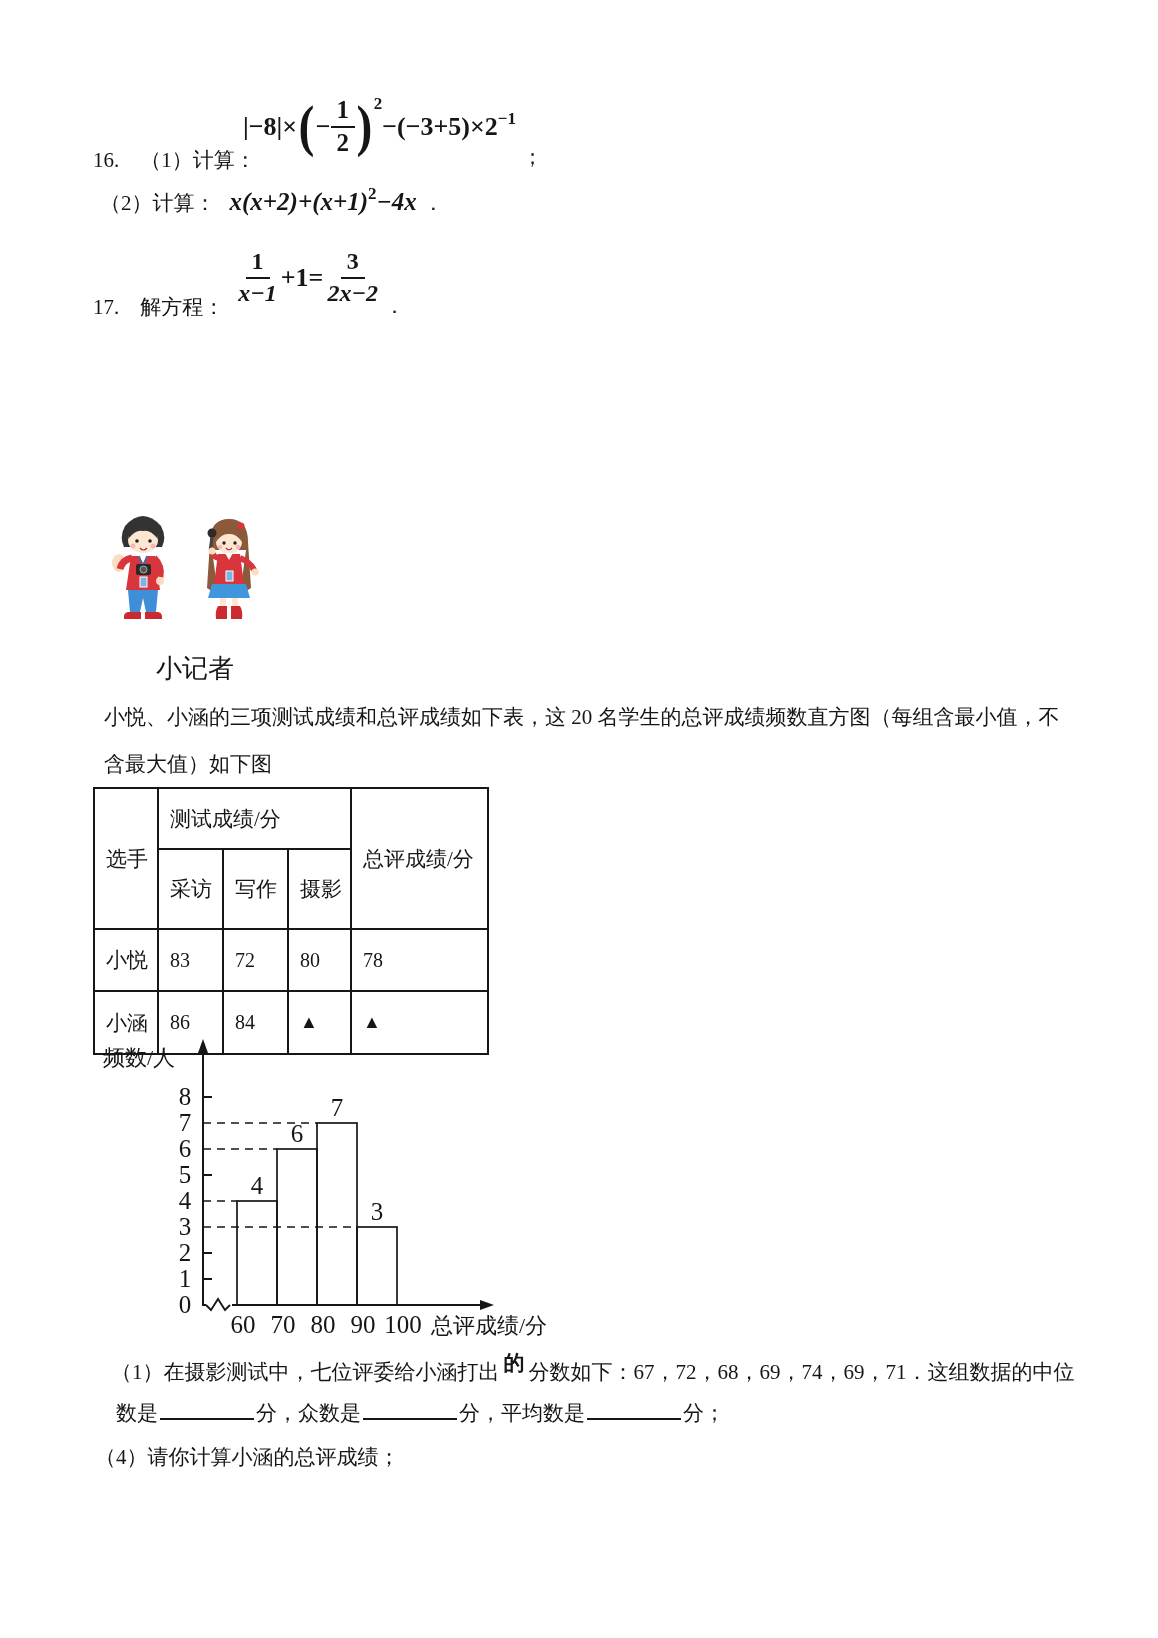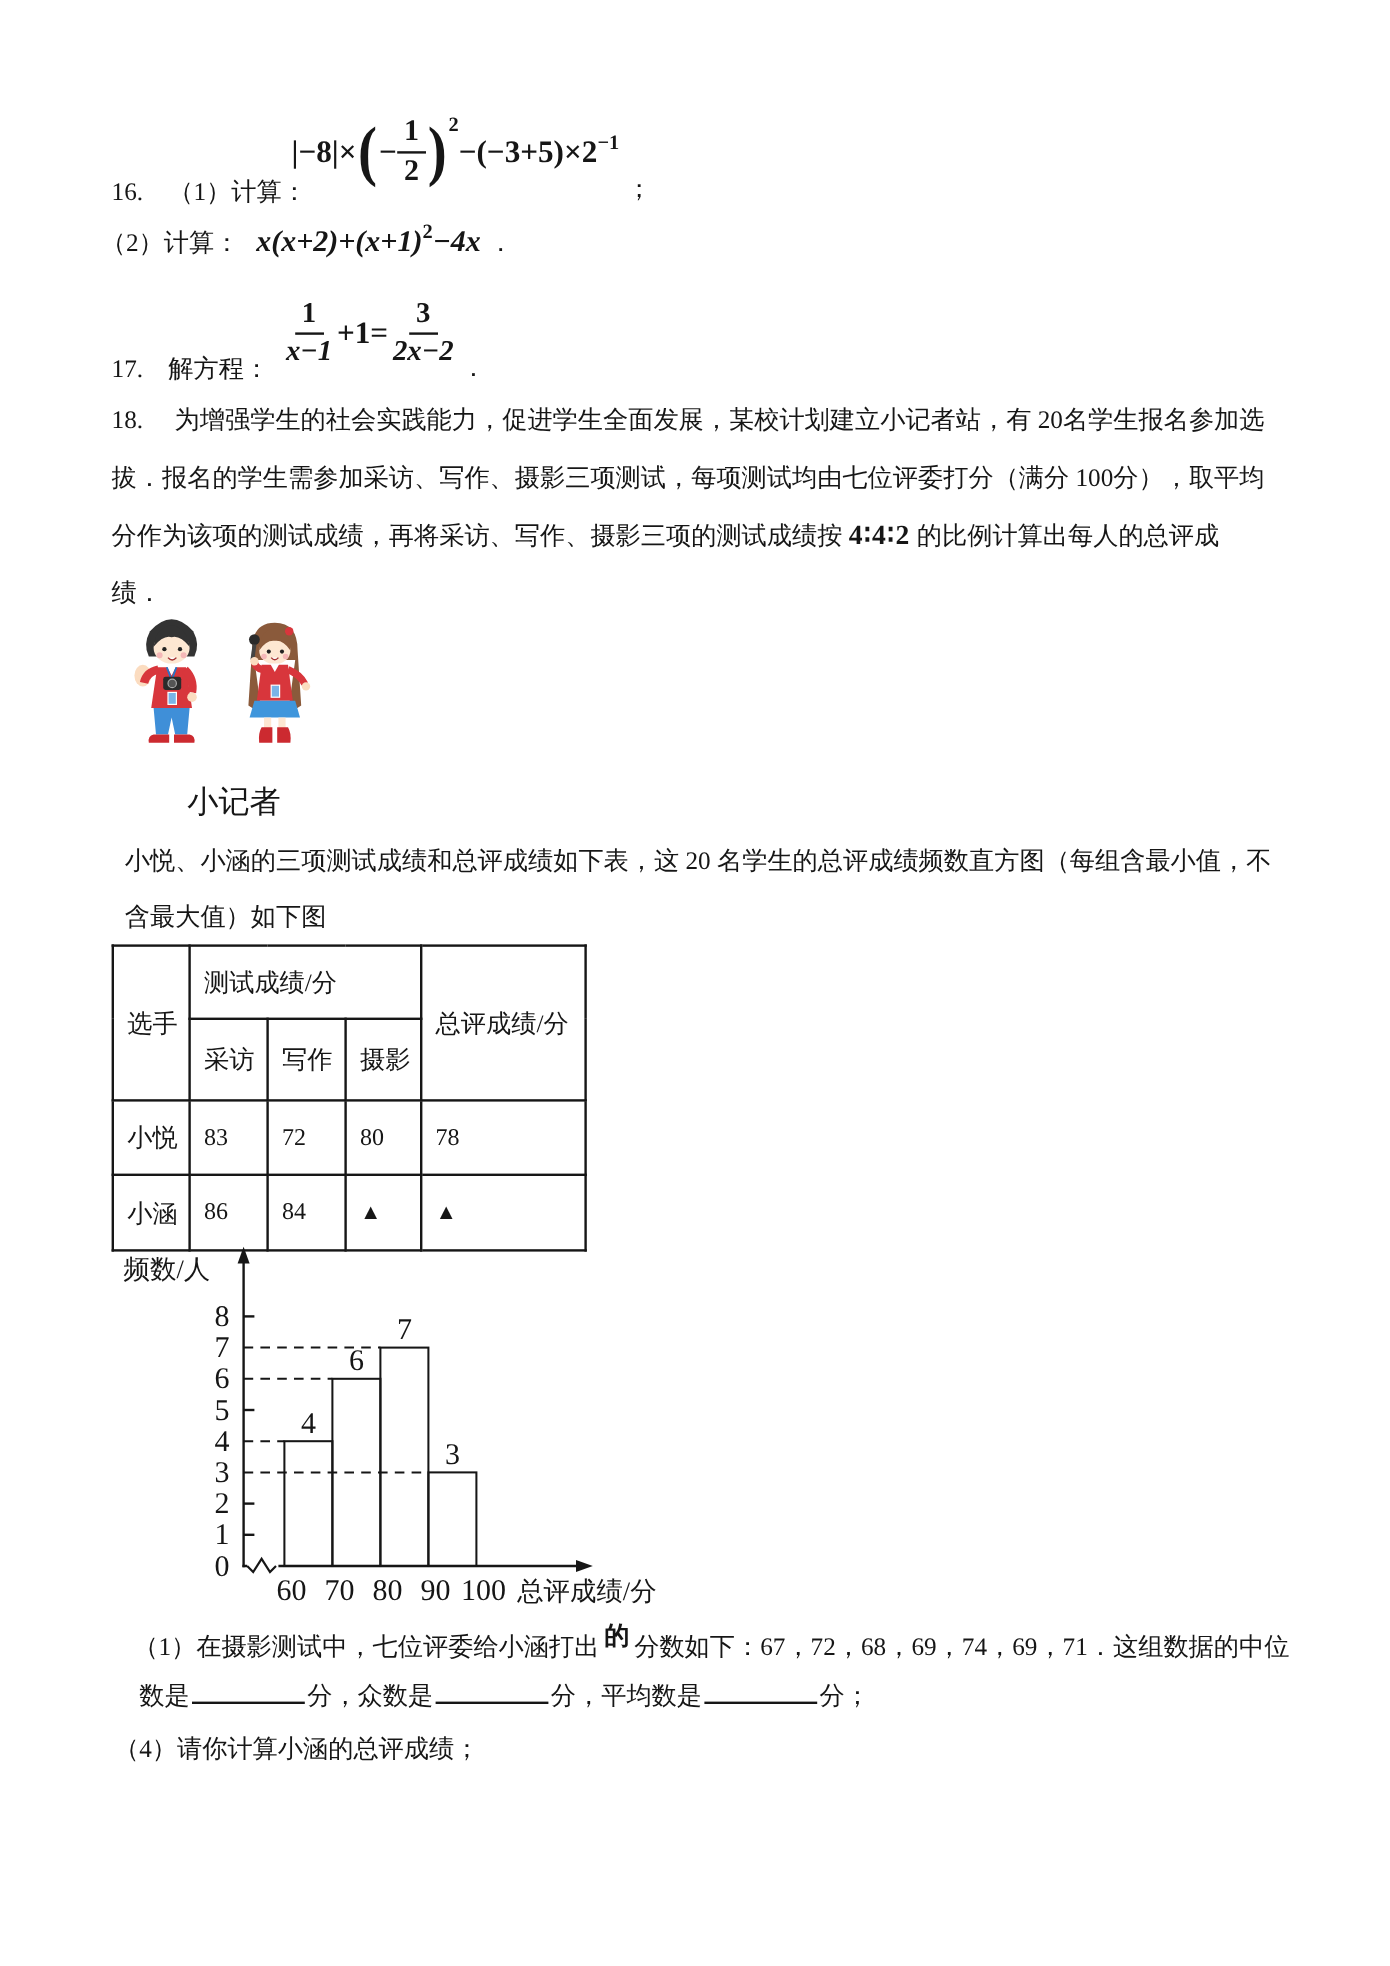--- a/index.html
+++ b/index.html
@@ -49,46 +49,40 @@
     <span class="frac f25">
       <span class="num">1</span>
       <span class="den">2</span>
     </span>
     <span class="bigp">)</span>
     <span class="psup">2</span>
     <span class="f-big"><span>−(−3+5)×2</span><span class="rsup">−1</span></span>
     <span class="endmark">；</span>
   </span>
 
-  <span class="abs f-row" style="left:84px; top:188px; align-items:baseline;">
+  <span class="abs f-row" style="left:100px; top:188px; align-items:baseline;">
     <span class="cn">（2）计算：</span>
     <span class="math f25 it" style="margin-left:14px;"><span>x(x+2)+(x+1)</span><span class="rsup" style="font-style:normal;">2</span><span>−4x</span></span>
     <span class="cn" style="margin-left:6px;">．</span>
   </span>
 
   <span class="abs f-row math" style="left:93px; top:248px;">
     <span class="cn label-low">17.　解方程：</span>
     <span class="frac f24" style="margin-left:14px;">
       <span class="num">1</span>
       <span class="den it">x−1</span>
     </span>
     <span class="f-big" style="margin:0 4px;">+1=</span>
     <span class="frac f24">
       <span class="num">3</span>
       <span class="den it">2x−2</span>
     </span>
     <span class="endmark">．</span>
   </span>
 
-  <div class="abs" style="left:93px; top:326px;">
-    <div class="cn paraline">18.　 为增强学生的社会实践能力，促进学生全面发展，某校计划建立小记者站，有  20名学生报名参加选</div>
-    <div class="cn paraline">拔．报名的学生需参加采访、写作、摄影三项测试，每项测试均由七位评委打分（满分  100分），取平均</div>
-    <div class="cn paraline"><span>分作为该项的测试成绩，再将采访、写作、摄影三项的测试成绩按 </span><span class="ratio">4∶4∶2</span><span> 的比例计算出每人的总评成</span></div>
-    <div class="cn paraline">绩．</div>
-  </div>
 
   <svg class="abs" style="left:98px; top:500px;" width="180" height="128" viewBox="0 0 180 128">
     <g>
       <ellipse cx="21" cy="63" rx="7" ry="9" fill="#fbdcc0"></ellipse>
       <path d="M27 26 Q45 6 63 26 Q69 37 64 47 L26 47 Q21 37 27 26Z" fill="#333333"></path>
       <ellipse cx="45" cy="40" rx="15" ry="13" fill="#fde7d2"></ellipse>
       <path d="M30 39 Q32 23 45 21 Q58 23 60 39 Q52 29 45 31 Q38 29 30 39Z" fill="#333333"></path>
       <circle cx="39" cy="41" r="1.8" fill="#222222"></circle>
       <circle cx="52" cy="41" r="1.8" fill="#222222"></circle>
       <circle cx="35" cy="46" r="2.5" fill="#f5b8b8"></circle>
@@ -145,21 +139,21 @@
         <col style="width:65px">
         <col style="width:63px">
         <col style="width:137px">
     </colgroup>
     <tbody>
         <tr style="height:61px">
       <td rowspan="2">选手</td>
       <td colspan="3">测试成绩/分</td>
       <td rowspan="2">总评成绩/分</td>
     </tr>
-    <tr style="height:68px">
+    <tr style="height:80px">
       <td>采访</td>
       <td>写作</td>
       <td>摄影</td>
     </tr>
     <tr style="height:62px">
       <td>小悦</td>
       <td class="numcell">83</td>
       <td class="numcell">72</td>
       <td class="numcell">80</td>
       <td class="numcell">78</td>

